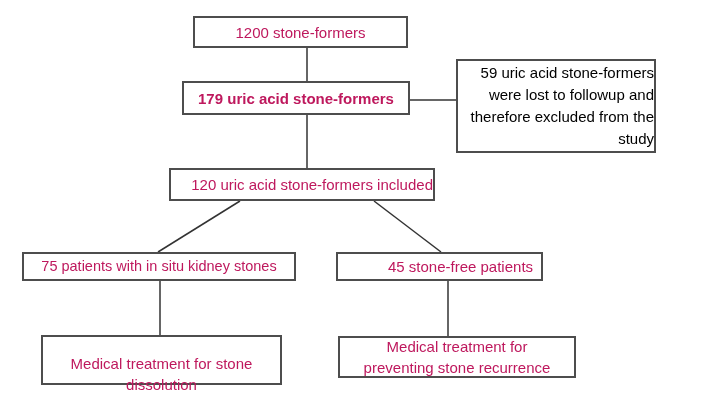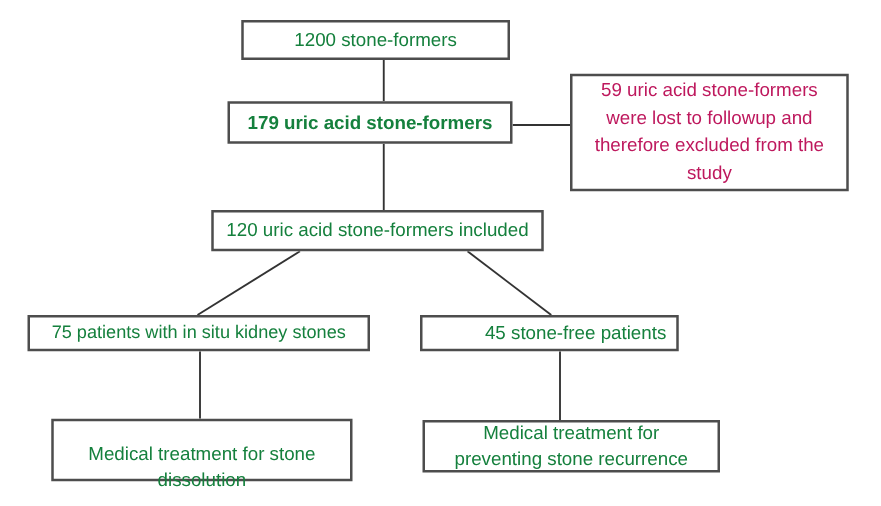--- a/index.html
+++ b/index.html
@@ -25,36 +25,36 @@
   }
   .node {
     position: absolute;
     box-sizing: border-box;
     border: 2px solid #4d4d4d;
     background: #ffffff;
     display: flex;
     align-items: center;
     justify-content: center;
     text-align: center;
-    color: #15803d;
+    color: #be185d;
     font-size: 15px;
     line-height: 21px;
   }
   .node .lbl {
     display: block;
   }
   .nowrap .lbl {
     white-space: nowrap;
   }
   .node-total        { left: 193px; top: 16px;  width: 215px; height: 32px; }
   .node-uric         { left: 182px; top: 81px;  width: 228px; height: 34px; font-weight: bold; }
-  .node-excluded     { left: 456px; top: 59px;  width: 223px; height: 94px;
-                       color: #be185d; line-height: 22px; }
+  .node-excluded     { left: 456px; top: 59px;  width: 200px; height: 94px;
+                       color: #000000; line-height: 22px; text-align: right; }
   .node-excluded .lbl { width: 208px; }
-  .node-included     { left: 169px; top: 168px; width: 266px; height: 33px; }
+  .node-included     { left: 169px; top: 168px; width: 266px; height: 33px; justify-content: flex-end; }
   .node-insitu       { left: 22px;  top: 252px; width: 274px; height: 29px; font-size: 14.5px; justify-content: center; }
   .node-stonefree    { left: 336px; top: 252px; width: 207px; height: 29px; padding-left: 42px; }
   .node-dissolution  { left: 41px;  top: 335px; width: 241px; height: 50px; }
   .node-dissolution .lbl { width: 215px; margin-top: 28px; }
   .node-recurrence   { left: 338px; top: 336px; width: 238px; height: 42px; }
   .node-recurrence .lbl { width: 210px; }
 </style>
 </head>
 <body>
 

